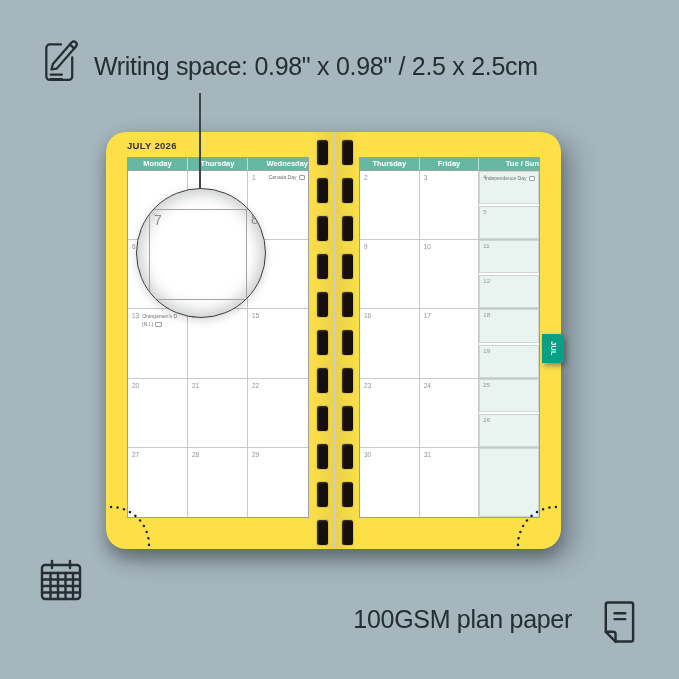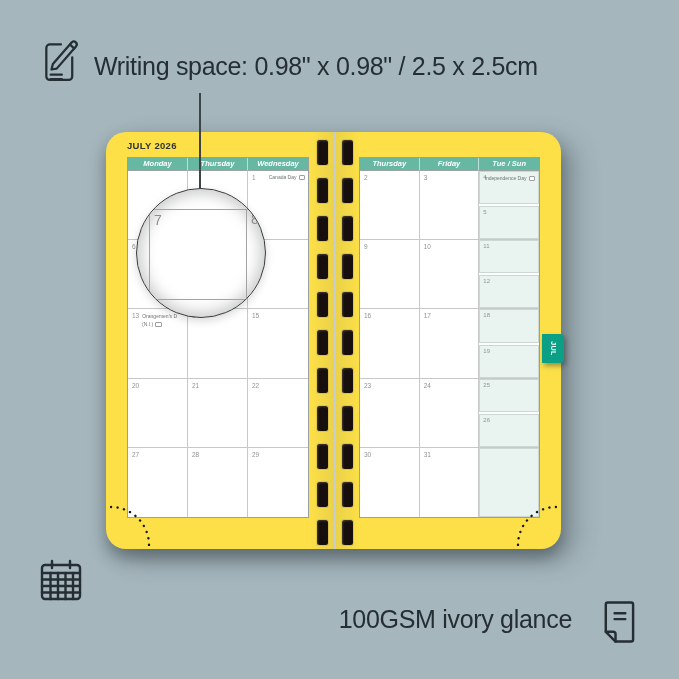--- a/index.html
+++ b/index.html
@@ -27,22 +27,22 @@
   }
   .month-title { position:absolute; left:21px; top:8px; font-size:9.5px; font-weight:bold; color:#2f3437; letter-spacing:.3px; }
 
   .cal { position:absolute; top:25px; width:182px; height:361px; display:grid;
          grid-template-columns:repeat(3,1fr); grid-template-rows:13px repeat(5,1fr);
          border:1px solid #9aa0a0; background:#fff; }
   .cal-left  { left:21px; }
   .cal-right { left:253px; width:181px; }
   .hcell { background:var(--teal,#66b8a3); color:#fff; font-size:7.5px; font-weight:bold;
            text-align:center; line-height:12px; border-right:1px solid rgba(255,255,255,.55);
-           border-bottom:1px solid #9aa5a2;font-style:italic; }
-  .hcell:nth-child(3) { border-right:none; }
+           border-bottom:1px solid #9aa5a2; }
+  .hcell:nth-child(3) { border-right:none;text-align:right; }
   .cell { position:relative; background:#fff; border-right:1px solid #c6c9c9; border-bottom:1px solid #c6c9c9;
           font-size:6.5px; color:var(--dnum,#8f9494); padding:3px 3px 0 4px; overflow:hidden; }
   .cell.lastcol { border-right:none; }
   .cell.lastrow { border-bottom:none; }
   .hol { font-size:5px; color:#6e7373; margin-left:3px; white-space:nowrap; }
   .holright { position:absolute; top:3px; right:3px; font-size:5px; color:#6e7373; white-space:nowrap; }
   .hol2 { display:block; font-size:5px; color:#6e7373; margin:2px 0 0 10px; white-space:nowrap; }
   .flagbox { display:inline-block; width:6.5px; height:5px; border:1px solid #9aa0a0; background:#fdfdfd;
              border-radius:1px; vertical-align:-0.5px; margin-left:2px; }
 
@@ -217,19 +217,19 @@
   <svg width="46" height="46" viewBox="0 0 46 46" fill="none" stroke="#242e33" stroke-width="2.4" stroke-linecap="round">
     <rect x="4" y="8" width="38" height="34" rx="3"></rect>
     <path d="M14 4 v7 M32 4 v7"></path>
     <path d="M4 16 h38"></path>
     <path d="M12.5 16 v26 M20 16 v26 M27.5 16 v26 M35 16 v26"></path>
     <path d="M4 22.5 h38 M4 29 h38 M4 35.5 h38"></path>
   </svg>
 </div>
 
 <div class="br-annot">
-  <span class="annot-text">100GSM ivory glance</span>
+  <span class="annot-text">100GSM plan paper</span>
   <svg width="39" height="50" viewBox="0 0 40 50" fill="none" stroke="#242e33" stroke-width="2.5" stroke-linecap="round" stroke-linejoin="round">
     <path d="M34 4 H10 a2 2 0 0 0 -2 2 v28 l10 10 h16 a2 2 0 0 0 2 -2 V6 a2 2 0 0 0 -2 -2 z"></path>
     <path d="M8 34 h7.5 a2.5 2.5 0 0 1 2.5 2.5 V44"></path>
     <path d="M17 15 h11 M17 21 h11"></path>
   </svg>
 </div>
 
 </body></html>

